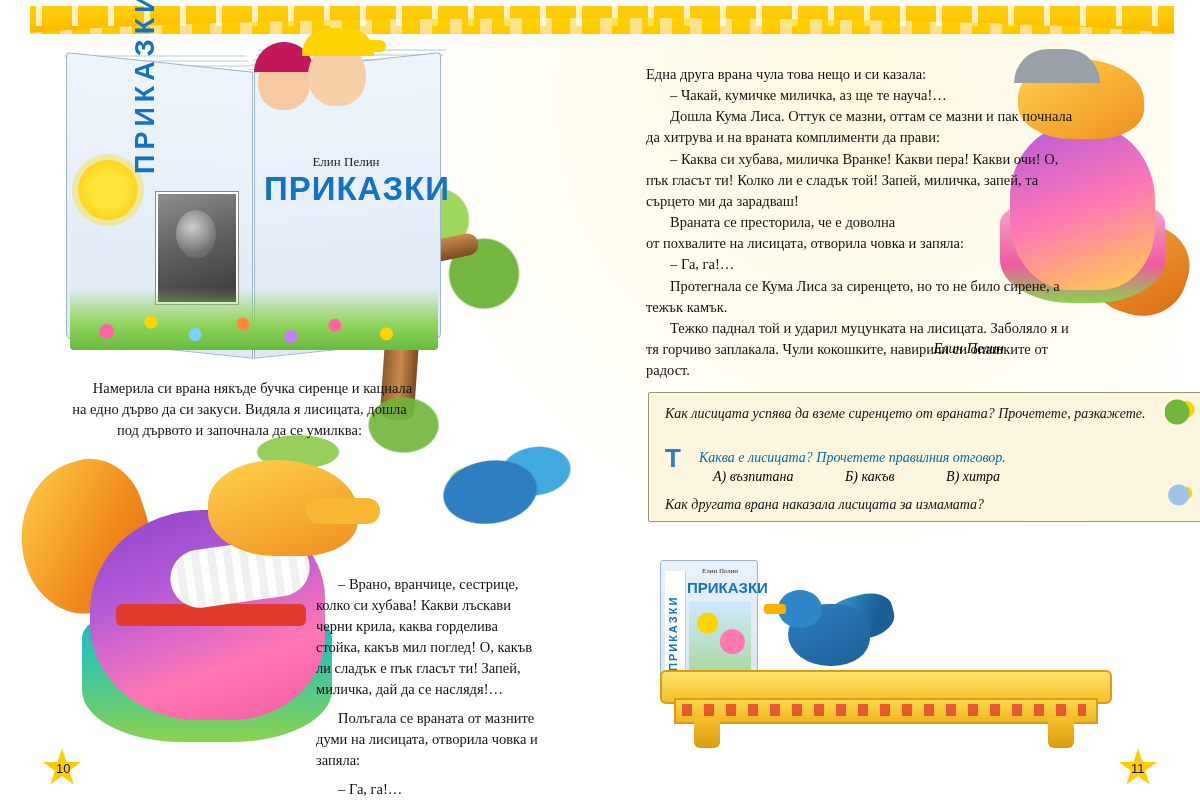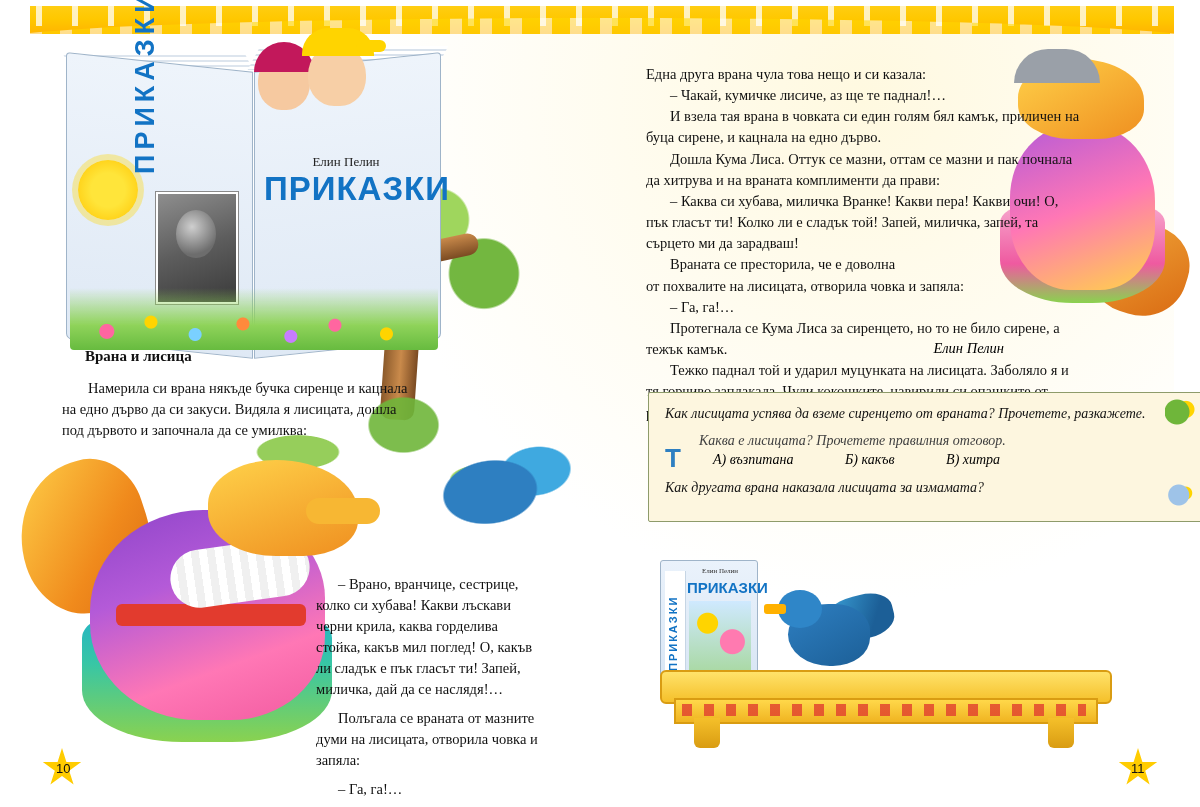--- a/index.html
+++ b/index.html
@@ -277,21 +277,21 @@
     transform:rotate(-8deg);
   }
 
   
   .story-title{
     position:absolute;left:85px;top:348px;width:300px;
     font-weight:bold;font-size:15px;color:#111;
   }
   .col-left-top{
     position:absolute;left:62px;top:378px;width:355px;
-    font-size:14.5px;line-height:1.45;color:#111;text-align:left;
+    font-size:14.5px;line-height:1.45;color:#111;text-align:center;
   }
   .col-left-top p{margin:0;text-indent:26px;}
   .col-left-bottom{
     position:absolute;left:308px;top:566px;width:245px;
     font-size:14.5px;line-height:1.45;color:#111;
   }
   .col-left-bottom p{margin:8px;text-indent:22px;}
 
   .col-right{
     position:absolute;left:646px;top:64px;width:438px;
@@ -305,21 +305,21 @@
   }
 
   
   .qbox{
     position:absolute;left:648px;top:392px;width:556px;height:130px;
     background:#fdf6df;border:1.5px solid #8e9b6a;border-radius:2px;
     box-sizing:border-box;
   }
   .qbox .inner{padding:12px 16px 10px 16px;}
   .qbox .q1{font-style:italic;font-size:14px;line-height:1.35;color:#111;}
-  .qbox .q2{margin-top:7px;font-style:italic;font-size:14px;line-height:1.4;color:#404040;padding-left:34px;}
+  .qbox .q2{margin-top:24px;font-style:italic;font-size:14px;line-height:1.4;color:#0369a1;padding-left:34px;}
   .qbox .opts{margin-top:2px;font-style:italic;font-size:14px;padding-left:34px;}
   .qbox .opts span{display:inline-block;margin-right:34px;margin-left:14px;}
   .qbox .q3{margin-top:12px;font-style:italic;font-size:14px;color:#111;}
   .qbox .bigT{
     position:absolute;left:16px;top:52px;width:26px;height:30px;
     color:#2e7fc1;font-family:"Liberation Sans",sans-serif;font-weight:bold;font-size:26px;
     line-height:1;
   }
   .qbox .corner-bird{
     position:absolute;right:8px;top:6px;width:30px;height:26px;
@@ -381,21 +381,20 @@
     <div class="tail"></div>
     <div class="skirt"></div>
     <div class="body"></div>
     <div class="belt"></div>
     <div class="collar"></div>
     <div class="head"></div>
   </div>
 
   <div class="ill crow-mid"></div>
 
-  <div class="story-title">Врана и лисица</div>
 
   <div class="col-left-top">
     <p>Намерила си врана някъде бучка сиренце и кацнала на едно дърво да си закуси. Видяла я лисицата, дошла под дървото и започнала да се умилква:</p>
   </div>
 
   <div class="col-left-bottom">
     <p>– Врано, вранчице, сестрице, колко си хубава! Какви лъскави черни крила, каква горделива стойка, какъв мил поглед! О, какъв ли сладък е пък гласът ти! Запей, миличка, дай да се наслядя!…</p>
     <p>Полъгала се враната от мазните думи на лисицата, отворила човка и запяла:</p>
     <p>– Га, га!…</p>
     <p>И сиренцето паднало от човката на враната и лисицата го изяла.</p>
@@ -404,22 +403,21 @@
   <div class="ill fox-tr">
     <div class="tail"></div>
     <div class="skirt"></div>
     <div class="body"></div>
     <div class="head"></div>
     <div class="cap"></div>
   </div>
 
   <div class="col-right">
     <p class="noind">Една друга врана чула това нещо и си казала:</p>
-    <p>– Чакай, кумичке лисиче, аз ще те паднал!…</p>
-    <p>И взела тая врана в човката си един голям бял камък, приличен на буца сирене, и кацнала на едно дърво.</p>
+    <p>– Чакай, кумичке миличка, аз ще те науча!…</p>
     <p>Дошла Кума Лиса. Оттук се мазни, оттам се мазни и пак почнала да хитрува и на враната комплименти да прави:</p>
     <p>– Каква си хубава, миличка Вранке! Какви пера! Какви очи! О, пък гласът ти! Колко ли е сладък той! Запей, миличка, запей, та сърцето ми да зарадваш!</p>
     <p>Враната се престорила, че е доволна</p>
     <p class="noind">от похвалите на лисицата, отворила човка и запяла:</p>
     <p>– Га, га!…</p>
     <p>Протегнала се Кума Лиса за сиренцето, но то не било сирене, а тежък камък.</p>
     <p>Тежко паднал той и ударил муцунката на лисицата. Заболяло я и тя горчиво заплакала. Чули кокошките, навирили си опашките от радост.</p>
   </div>
 
   <div class="byline">Елин Пелин</div>

